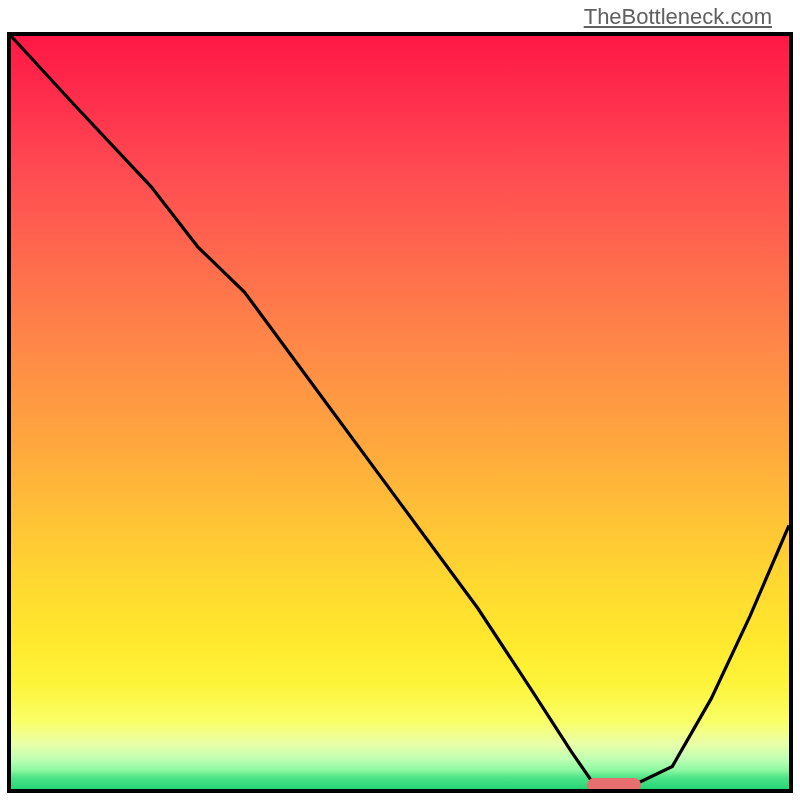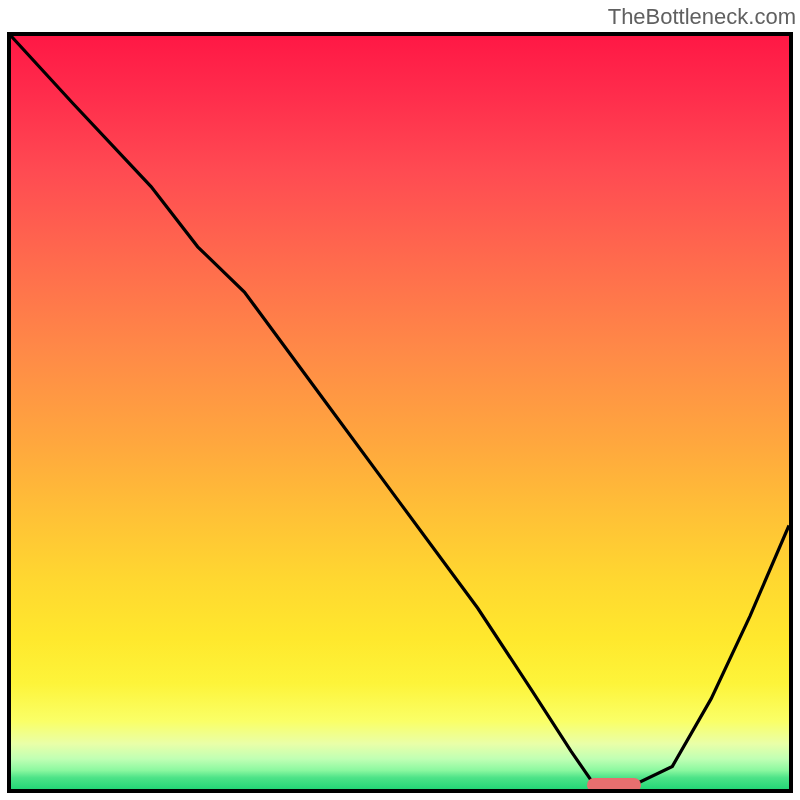--- a/index.html
+++ b/index.html
@@ -7,25 +7,26 @@
     padding: 0;
     width: 800px;
     height: 800px;
     background: #ffffff;
     position: relative;
     font-family: Arial, sans-serif;
   }
   .watermark {
     position: absolute;
     top: 4px;
-    right: 4px;
+    right: 28px;
     color: #606060;
     font-size: 22px;
     font-weight: 400;
     z-index: 10;
+    text-decoration: underline;
   }
   .chart-frame {
     position: absolute;
     top: 32px;
     left: 7px;
     width: 786px;
     height: 761px;
     border: 4px solid #000000;
     box-sizing: border-box;
     overflow: hidden;

